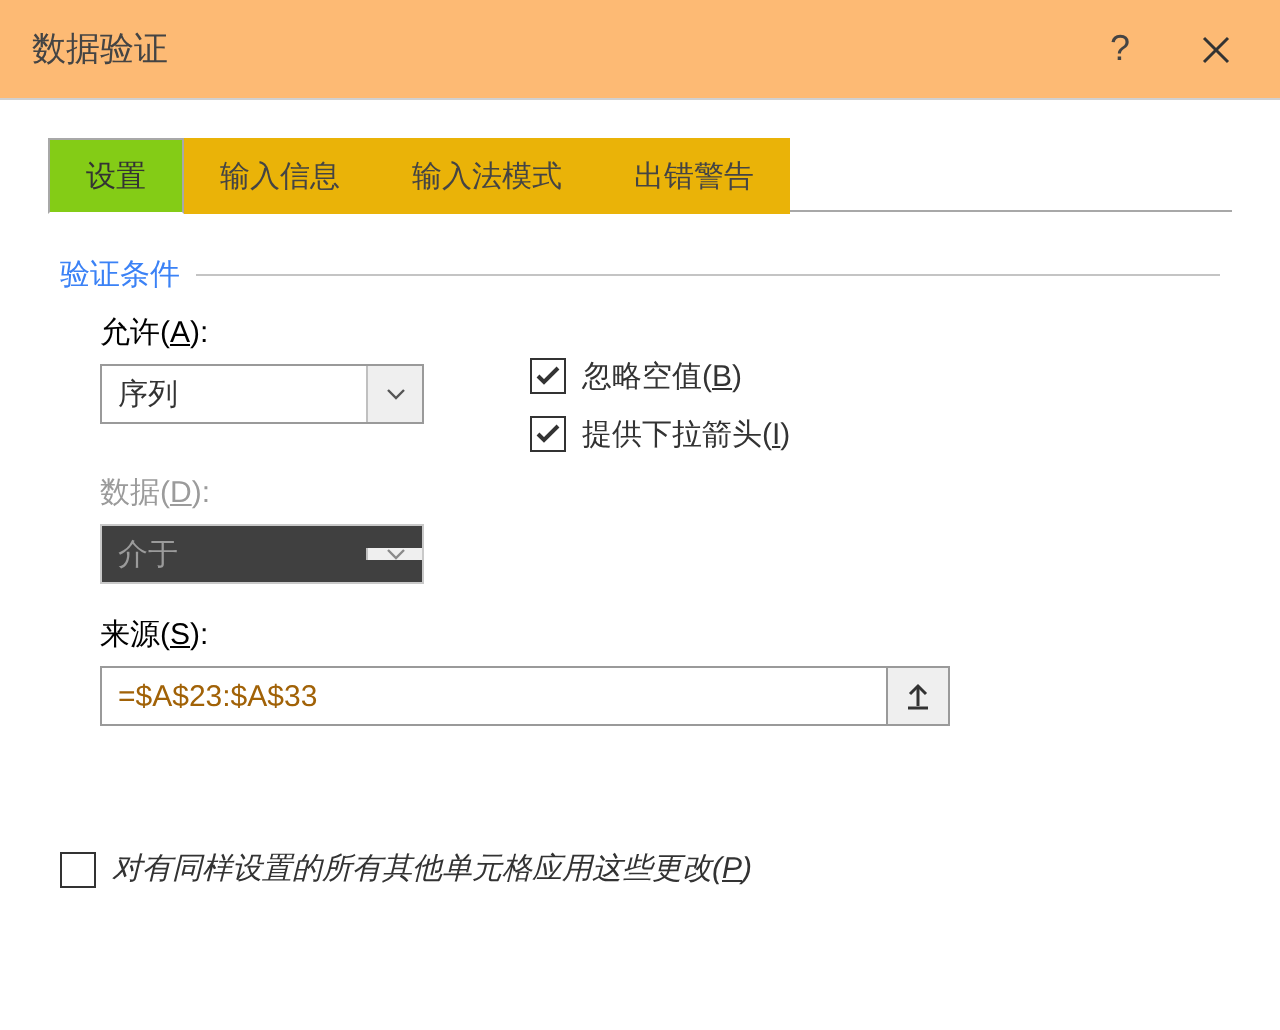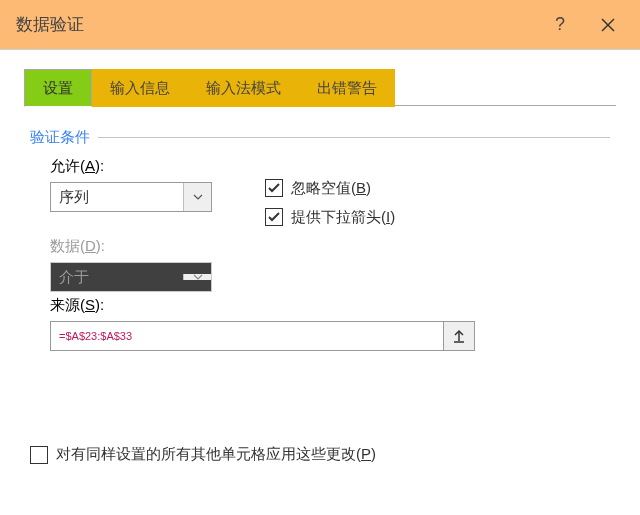--- a/index.html
+++ b/index.html
@@ -100,47 +100,48 @@
     font-size:15px;
   }
   .chkbox {
     width:18px; height:18px;
     border:1px solid #333;
     margin-right:8px;
     display:flex; align-items:center; justify-content:center;
     background:#fff;
   }
   .chkbox svg { width:12px; height:10px; stroke:#333; stroke-width:2; fill:none; }
-  .src-row { padding-left:20px; margin-top:4px; }
+  .src-row { padding-left:20px; margin-top:16px; }
   .src-input-wrap {
     display:flex;
     width:425px;
     height:30px;
     border:1px solid #9a9a9a;
     align-items:stretch;
     background:#fff;
   }
   .src-input-wrap .val {
     flex:1; padding:0 8px; display:flex; align-items:center;
-    font-size:11px; color:#be185d;
+    font-size:15px; color:#a16207;
   }
   .src-input-wrap .refbtn {
     width:32px;
     border-left:1px solid #c0c0c0;
     border:1px solid #9a9a9a;
     margin:-1px -1px -1px 0;
     background:#efefef;
     display:flex; align-items:center; justify-content:center;
   }
   .bottom-chk {
     position:absolute;
     left:30px;
-    top:445px;
+    top:425px;
     display:flex; align-items:center;
     font-size:15px;
+    font-style:italic;
   }
 </style>
 </head>
 <body>
 
 <div class="window">
   <div class="titlebar">
     <div class="title">数据验证</div>
     <div class="ctrl help">?</div>
     <div class="ctrl close">

